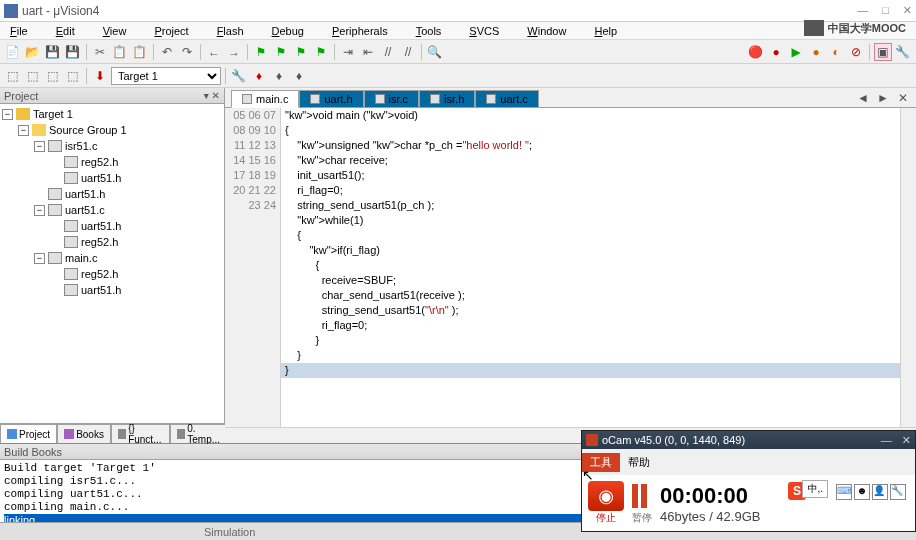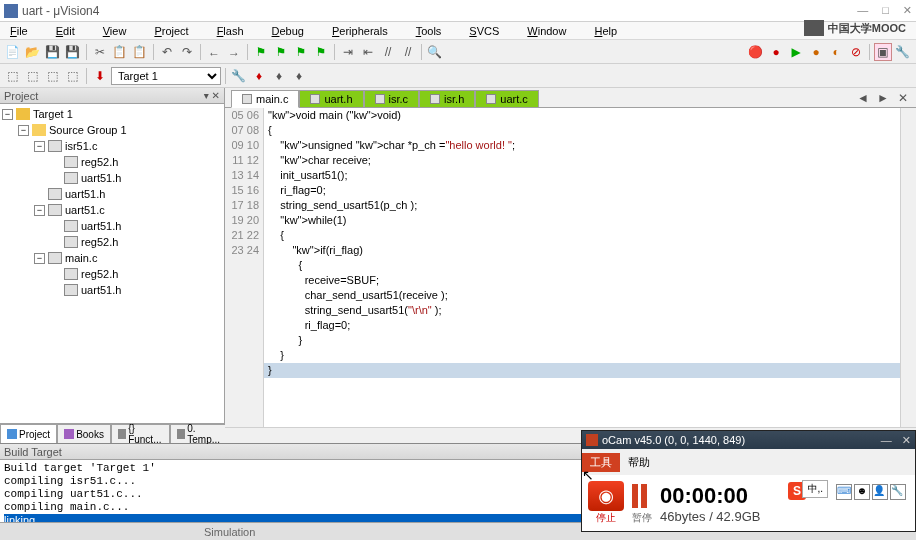--- a/index.html
+++ b/index.html
@@ -26,26 +26,26 @@
 .ic-target{background:#f0c040}
 .ic-folder{background:#f8d060}
 .ic-c{background:#e0e0e0;border:1px solid #888;font-size:8px;text-align:center;line-height:10px}
 .ic-h{background:#e0e0e0;border:1px solid #888;font-size:8px;text-align:center;line-height:10px}
 .bottom-tabs{height:20px;background:#e8e8e8;border-top:1px solid #a0a0a0;display:flex}
 .btab{padding:2px 6px;border:1px solid #a0a0a0;border-bottom:none;background:#f0f0f0;font-size:10px;display:flex;align-items:center;cursor:pointer}
 .btab.active{background:#fff}
 .btab-icon{width:10px;height:10px;margin-right:2px}
 .editor-area{flex:1;display:flex;flex-direction:column;background:#fff}
 .file-tabs{height:20px;background:#f0f0f0;border-bottom:1px solid #a0a0a0;display:flex;align-items:end;padding-left:6px;gap:0}
-.ftab{padding:2px 10px;border:1px solid #a0a0a0;border-bottom:none;background:#84cc16;font-size:11px;display:flex;align-items:center;cursor:pointer}
+.ftab{padding:2px 10px;border:1px solid #a0a0a0;border-bottom:none;background:#0369a1;font-size:11px;display:flex;align-items:center;cursor:pointer}
 .ftab.active{background:#fff;border-bottom:1px solid #fff;margin-bottom:-1px}
 .ftab-icon{width:10px;height:10px;background:#e0e0e0;border:1px solid #888;margin-right:4px}
 .nav-arrows{margin-left:auto;display:flex;gap:2px;padding-right:4px}
 .code-area{flex:1;display:flex;overflow:hidden;font-family:'Courier New',monospace;font-size:12px}
-.gutter{width:39px;background:#f0f0f0;border-right:1px solid #d0d0d0;text-align:right;padding:0 4px;color:#888;line-height:15px}
+.gutter{width:56px;background:#f0f0f0;border-right:1px solid #d0d0d0;text-align:right;padding:0 4px;color:#888;line-height:15px}
 .code{flex:1;padding:0 4px;line-height:15px;white-space:pre;overflow:auto;position:relative}
 .str{color:#a31515}
 .hl-line{position:absolute;left:0;right:0;height:15px;background:#c8d8e8;z-index:0}
 .code-content{position:relative;z-index:1}
 .scroll-v{width:16px;background:#f0f0f0;border-left:1px solid #d0d0d0}
 .scroll-h{height:16px;background:#f0f0f0;border-top:1px solid #d0d0d0}
 .output-panel{height:118px;border-top:1px solid #888;display:flex;flex-direction:column;background:#fff}
 .output-text{flex:1;font-family:'Courier New',monospace;font-size:11px;padding:2px 4px;line-height:13px;white-space:pre;overflow:auto}
 .out-hl{background:#0060c0;color:#fff;display:inline-block;width:100%}
 .watermark{position:absolute;top:20px;right:10px;font-size:16px;color:#444;font-weight:bold;display:flex;align-items:center;gap:4px;z-index:5}
@@ -291,21 +291,21 @@
 
 </div></div>
       <div class="scroll-v"></div>
     </div>
     <div class="scroll-h"></div>
   </div>
 </div>
 
 <div class="output-panel">
   <div class="panel-hdr">
-    <span>Build Target</span>
+    <span>Build Books</span>
     <span class="close">▾ ✕</span>
   </div>
   <div class="output-text" id="output">Build target 'Target 1'
 compiling isr51.c...
 compiling uart51.c...
 compiling main.c...
 <span class="out-hl">linking...</span>
 Program Size: data=15.0 xdata=0 code=314
 creating hex file from "uart"...
 "uart" - 0 Error(s), 0 Warning(s).

